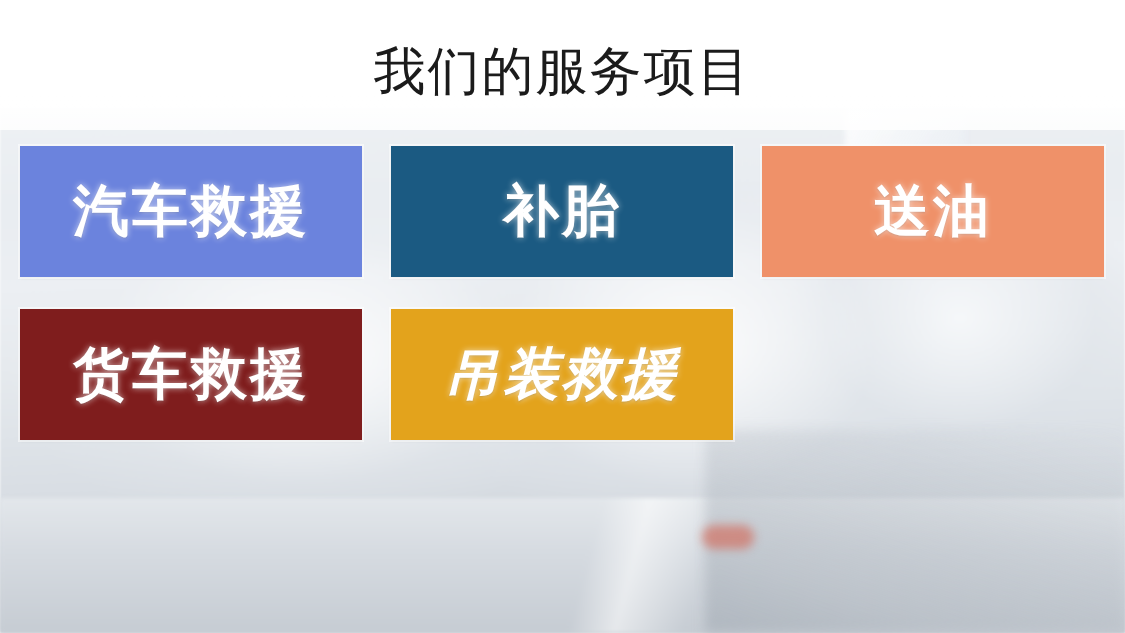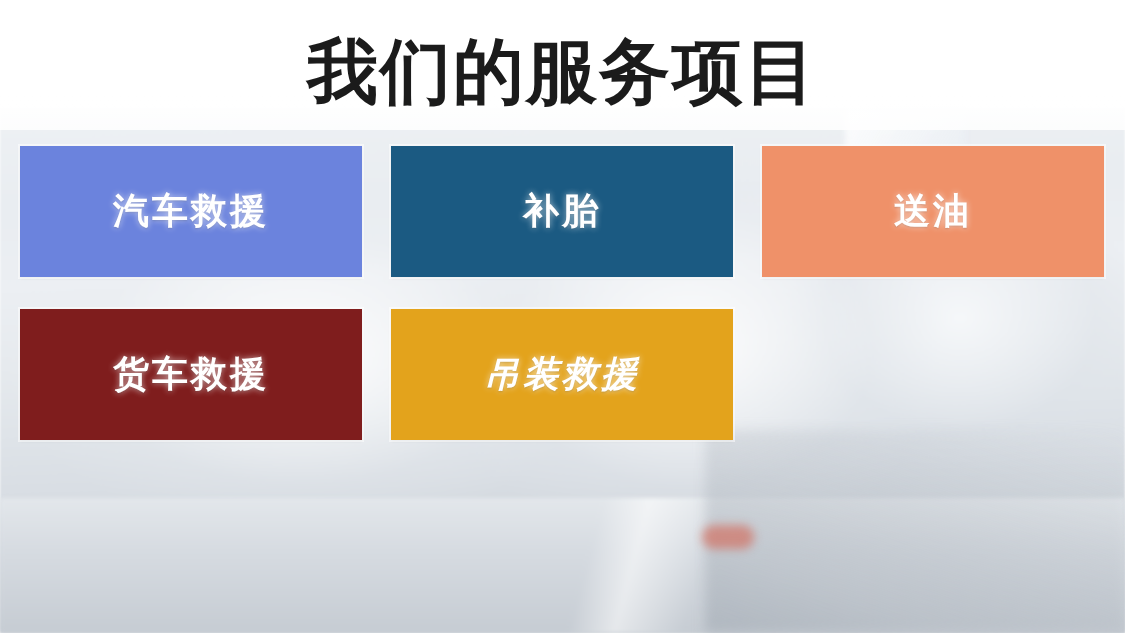--- a/index.html
+++ b/index.html
@@ -105,23 +105,23 @@
     left: 0; right: 0;
     top: 0;
     height: 130px;
     background: linear-gradient(180deg, #ffffff 0%, #ffffff 72%, rgba(255,255,255,0.85) 100%);
     display: flex;
     align-items: center;
     justify-content: center;
   }
   .page-title {
     margin: 0;
-    font-size: 71px;
+    font-size: 52px;
     line-height: 1;
-    font-weight: 700;
+    font-weight: 400;
     color: #1b1b1b;
     letter-spacing: 2px;
     padding-top: 12px;
     font-family: "DejaVu Sans", "Liberation Sans", sans-serif;
   }
 
   
   .tile-grid {
     position: absolute;
     left: 20px;
@@ -136,21 +136,21 @@
   }
   .tile {
     display: flex;
     align-items: center;
     justify-content: center;
     box-shadow: 0 0 0 2px rgba(255,255,255,0.55), 0 1px 3px rgba(0,0,0,0.10);
     overflow: hidden;
   }
   .tile-label {
     color: #ffffff;
-    font-size: 36px;
+    font-size: 56px;
     font-weight: 700;
     letter-spacing: 3px;
     text-shadow: 0 0 6px rgba(255,255,255,0.65), 0 1px 2px rgba(0,0,0,0.18);
     white-space: nowrap;
     font-family: "DejaVu Sans", "Liberation Sans", sans-serif;
   }
 </style>
 </head>
 <body>
 

